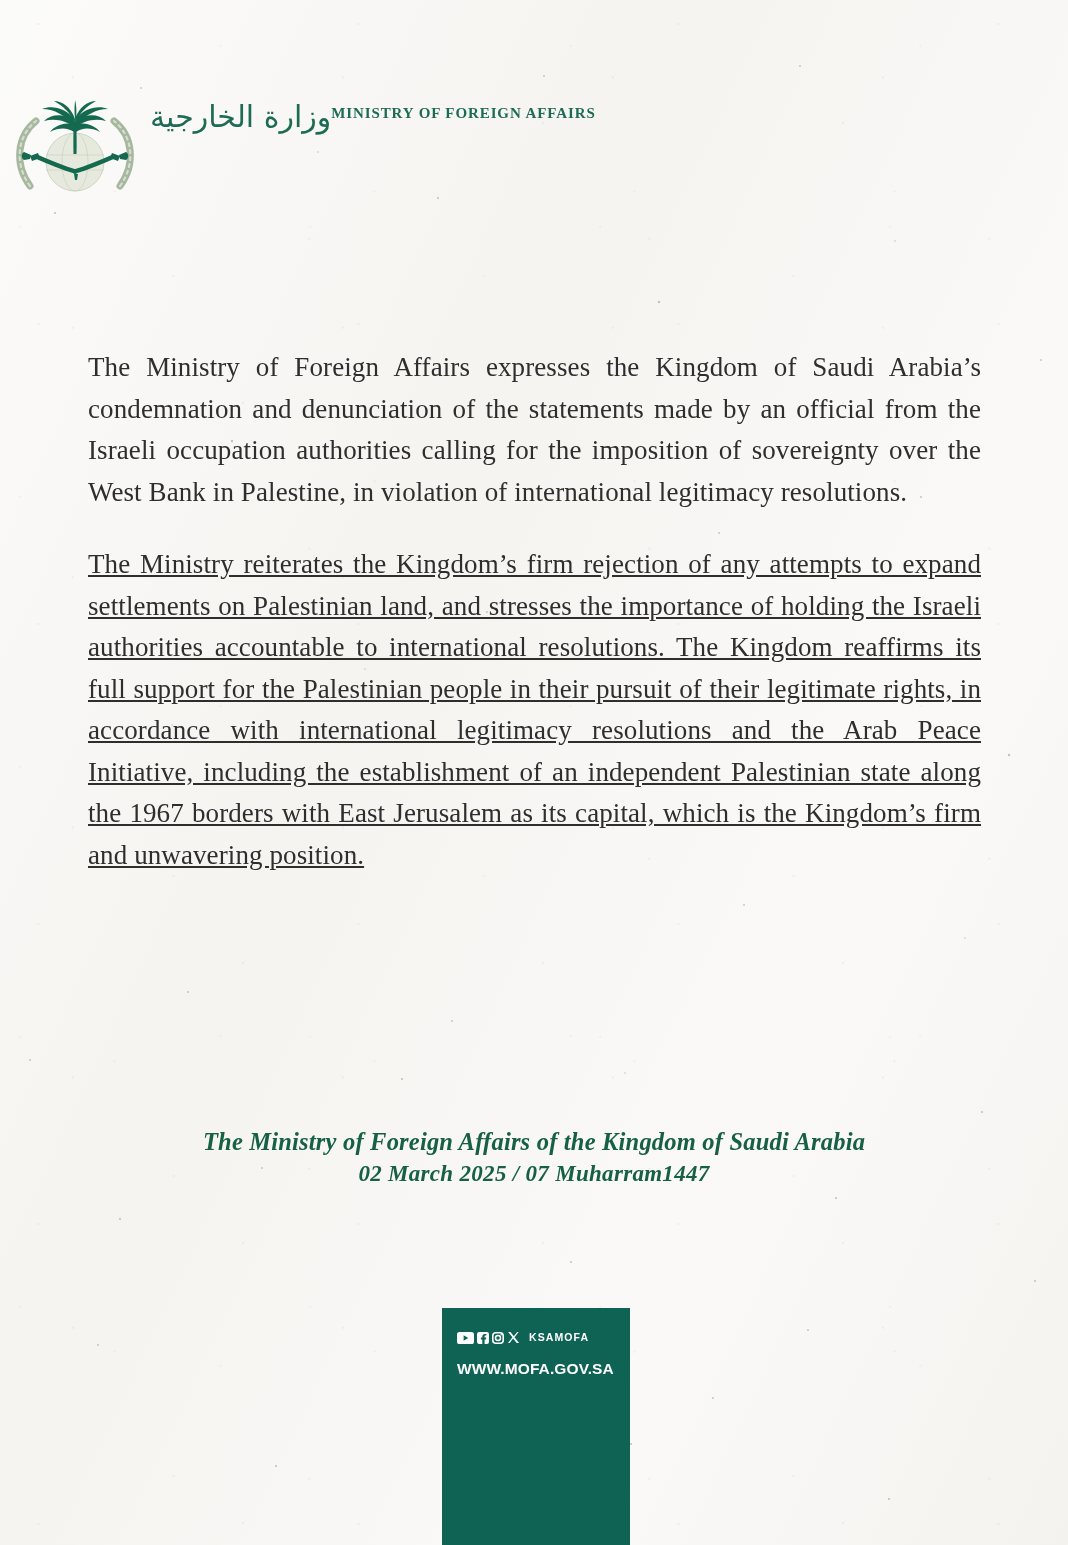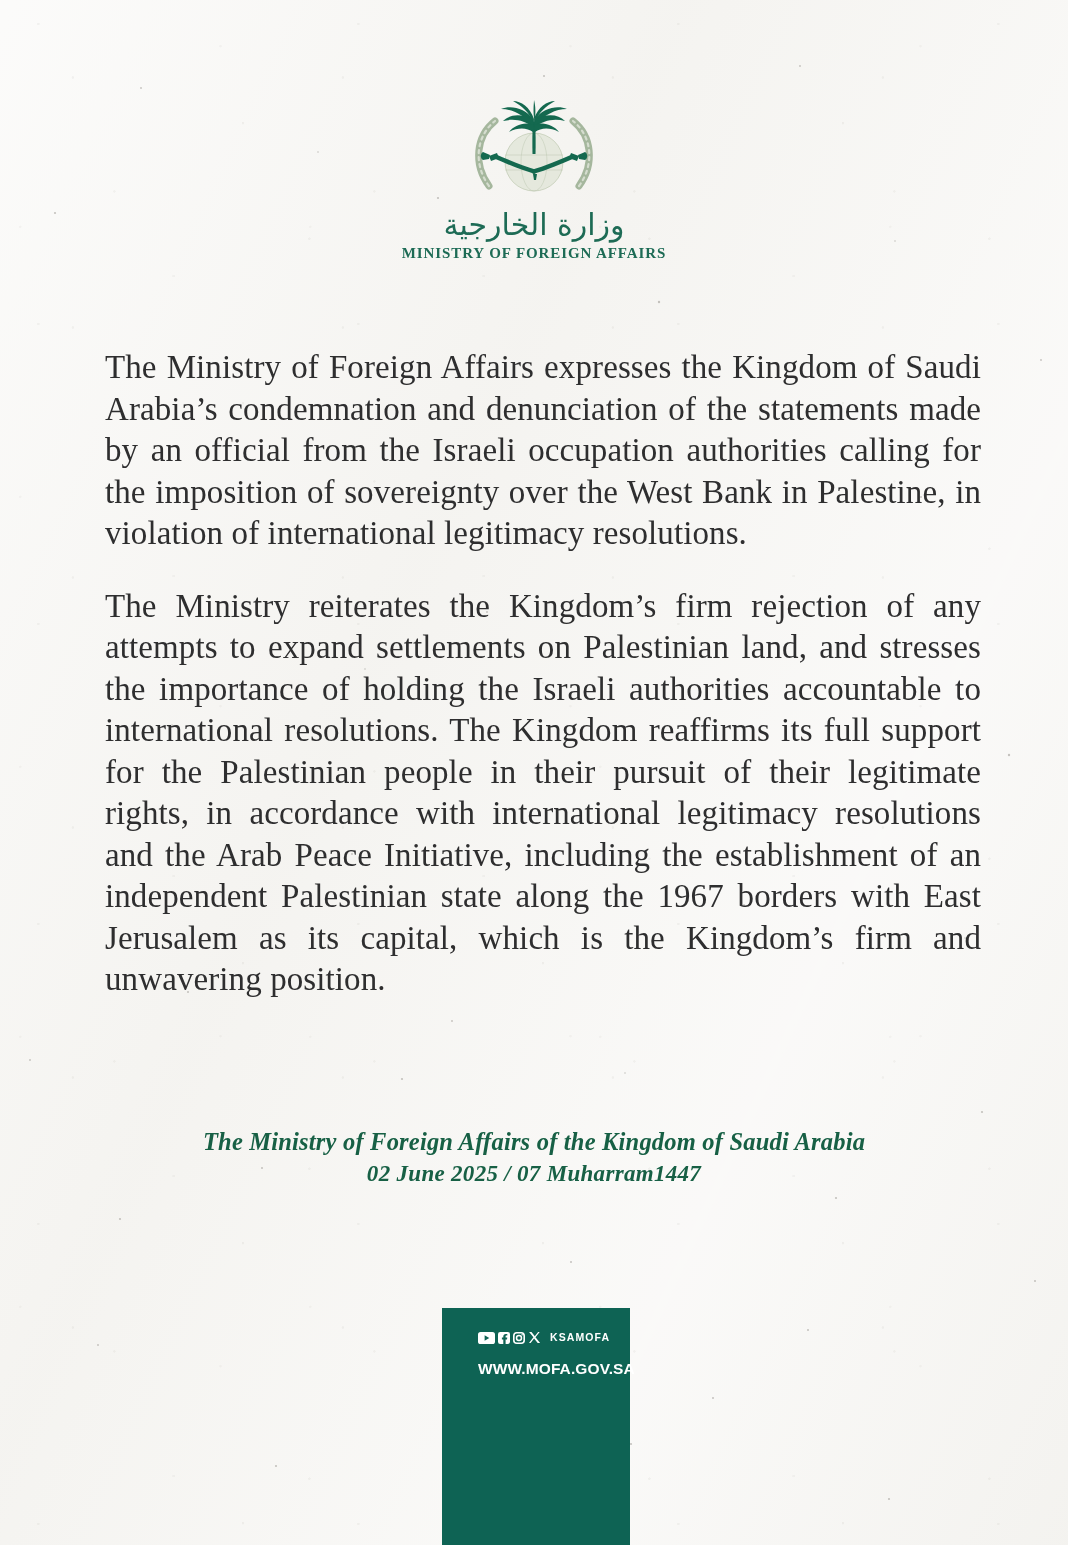--- a/index.html
+++ b/index.html
@@ -41,22 +41,21 @@
     opacity: 0.55;
   }
 
   
   .emblem-wrap {
     position: absolute;
     top: 100px;
     left: 0;
     right: 0;
     display: flex;
-    flex-direction: column;
-    align-items: center;
+    flex-direction: row;
   }
   .emblem-svg { display: block; }
   .arabic-title {
     margin-top: 2px;
     font-family: "DejaVu Sans", sans-serif;
     font-size: 30px;
     line-height: 1;
     color: #1d6b55;
     direction: rtl;
     letter-spacing: -1px;
@@ -71,29 +70,29 @@
   }
 
   
   .body-copy {
     position: absolute;
     top: 347px;
     left: 88px;
     width: 893px;
   }
   .para {
-    font-size: 33px;
+    font-size: 27px;
     line-height: 41.5px;
     color: #2e2e2f;
     text-align: justify;
     text-justify: inter-word;
-    margin: 0 0 31px 17px;
+    margin: 0 0 31px 0;
     letter-spacing: 0.1px;
   }
-  .para:last-child { margin-bottom: 0; }
+  .para:last-child { margin-bottom: 0; text-decoration: underline; }
 
   
   .signature {
     position: absolute;
     top: 1126px;
     left: 0;
     right: 0;
     text-align: center;
     color: #176045;
     font-family: "Liberation Serif", "DejaVu Serif", serif;
@@ -106,21 +105,21 @@
   
   .footer-block {
     position: absolute;
     left: 442px;
     top: 1308px;
     width: 188px;
     height: 237px;
     background: #0e6354;
   }
   .footer-inner {
-    padding: 22px 0 0 36px;
+    padding: 22px 0 0 15px;
   }
   .social-row {
     display: flex;
     align-items: center;
     gap: 3px;
     height: 15px;
   }
   .social-row svg { display: block; }
   .handle {
     font-family: "Liberation Sans", sans-serif;
@@ -233,21 +232,21 @@
   <div class="latin-title">MINISTRY OF FOREIGN AFFAIRS</div>
 </div>
 
 <div class="body-copy">
   <p class="para">The Ministry of Foreign Affairs expresses the Kingdom of Saudi Arabia’s condemnation and denunciation of the statements made by an official from the Israeli occupation authorities calling for the imposition of sovereignty over the West Bank in Palestine, in violation of international legitimacy resolutions.</p>
   <p class="para">The Ministry reiterates the Kingdom’s firm rejection of any attempts to expand settlements on Palestinian land, and stresses the importance of holding the Israeli authorities accountable to international resolutions. The Kingdom reaffirms its full support for the Palestinian people in their pursuit of their legitimate rights, in accordance with international legitimacy resolutions and the Arab Peace Initiative, including the establishment of an independent Palestinian state along the 1967 borders with East Jerusalem as its capital, which is the Kingdom’s firm and unwavering position.</p>
 </div>
 
 <div class="signature">
   <div class="sig-line1">The Ministry of Foreign Affairs of the Kingdom of Saudi Arabia</div>
-  <div class="sig-line2">02 June 2025 / 07 Muharram1447</div>
+  <div class="sig-line2">02 March 2025 / 07 Muharram1447</div>
 </div>
 
 <div class="footer-block">
   <div class="footer-inner">
     <div class="social-row">
 
       <svg width="17" height="12" viewBox="0 0 17 12" aria-hidden="true">
         <rect x="0" y="0" width="17" height="12" rx="2.6" fill="#ffffff"></rect>
         <path d="M6.6 3.2 L11.3 6 L6.6 8.8 Z" fill="#0e6354"></path>
       </svg>

